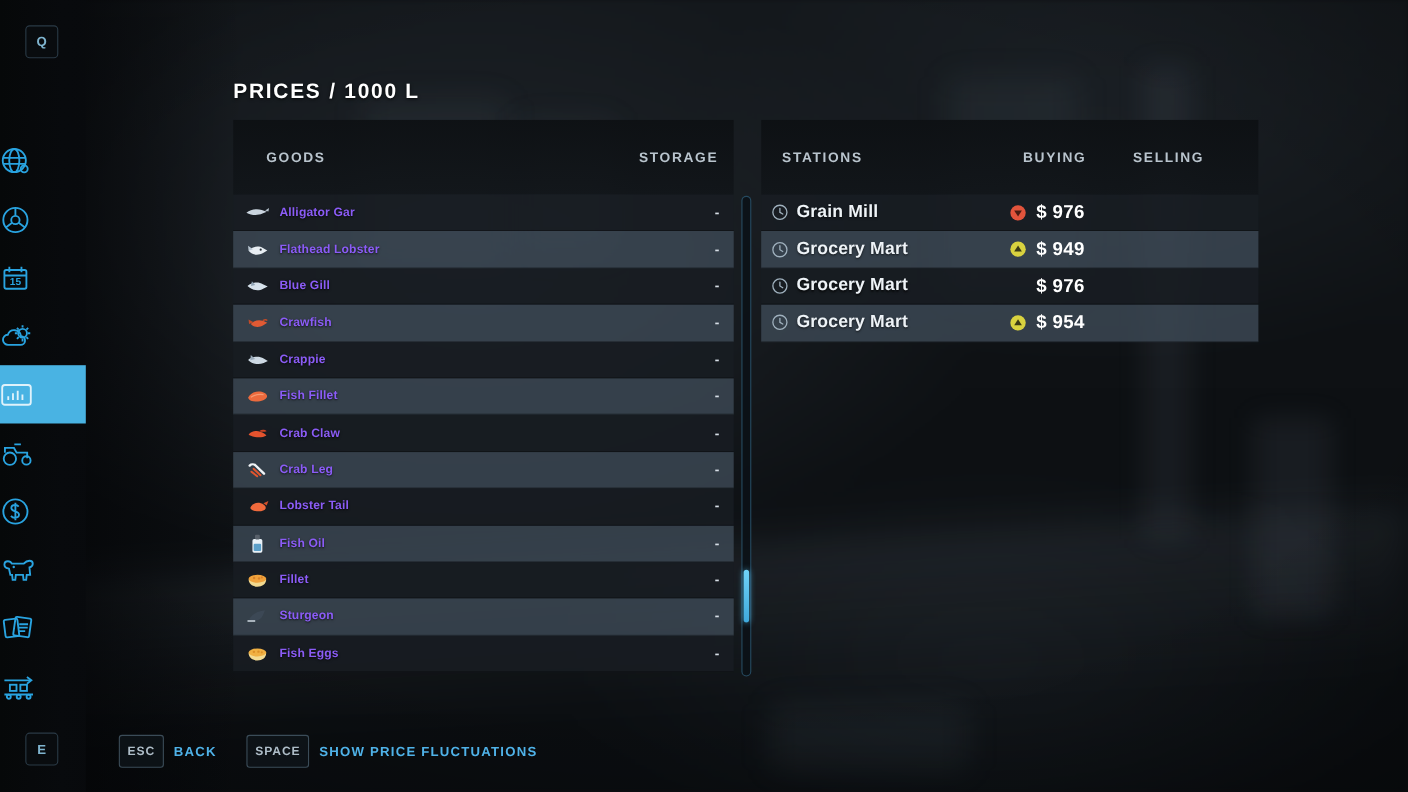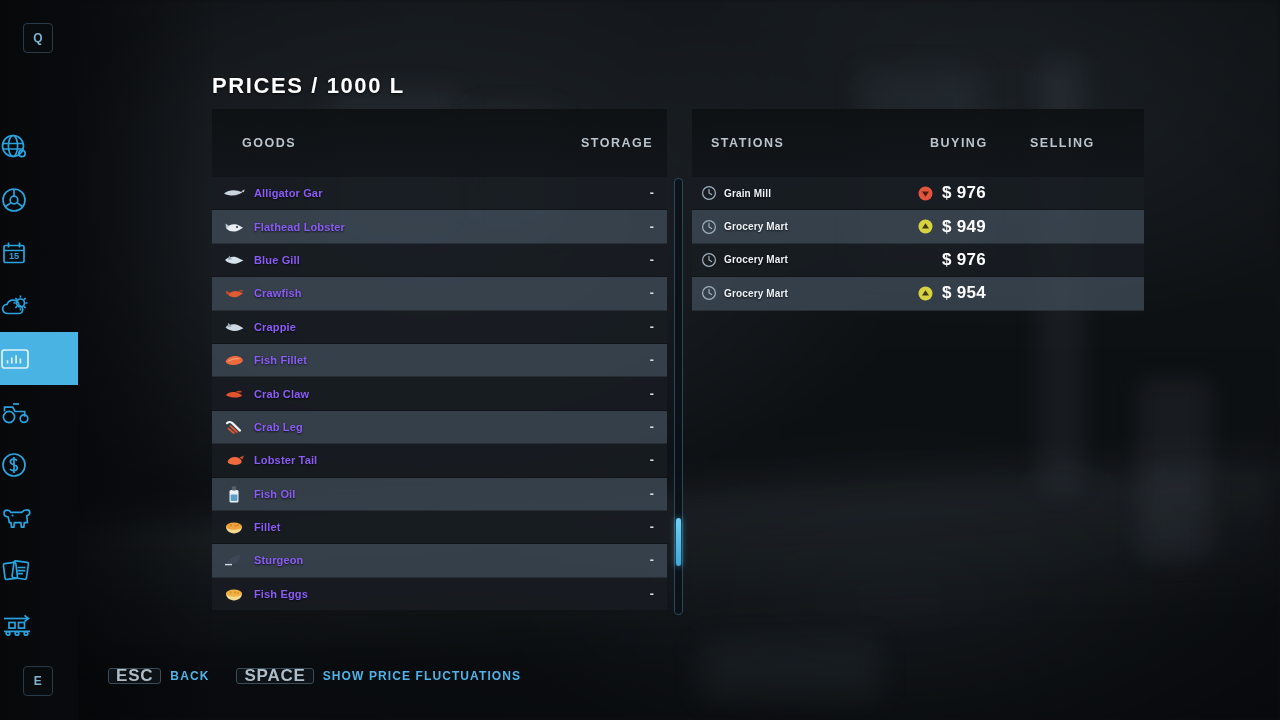--- a/index.html
+++ b/index.html
@@ -69,21 +69,21 @@
     letter-spacing:.3px; z-index:6;
   }
   #keycap-q { left:23px; top:23px; }
   #keycap-e { left:23px; top:666px; }
 
   
   .content { position:absolute; left:0; top:0; width:1280px; height:720px; z-index:4; }
 
   .page-title {
     position:absolute; left:212px; top:73px;
-    font-size:22px; font-weight:bold; letter-spacing:1.6px;
+    font-size:19px; font-weight:bold; letter-spacing:1.6px;
     color:#ffffff; text-transform:uppercase;
     text-shadow:0 1px 3px rgba(0,0,0,.8);
   }
 
   .panel { position:absolute; }
   #goods-panel { left:212px; top:109px; width:455px; }
   #stations-panel { left:692px; top:109px; width:452px; }
 
   .col-head {
     position:relative; height:68px;
@@ -110,21 +110,21 @@
     position:absolute; left:42px; font-size:11px; color:#8b5cf6;
     font-weight:bold; letter-spacing:.15px;
     text-shadow:0 1px 2px rgba(0,0,0,.7);
   }
   .goods-val {
     position:absolute; right:13px; font-size:12.5px; color:#d6dee6; font-weight:bold;
   }
 
   .st-clock { position:absolute; left:9px; width:16px; height:16px; }
   .st-name {
-    position:absolute; left:32px; font-size:10px; color:#eef3f7;
+    position:absolute; left:32px; font-size:16px; color:#eef3f7;
     font-weight:bold; letter-spacing:.15px;
     text-shadow:0 1px 2px rgba(0,0,0,.7);
   }
   .st-trend { position:absolute; left:226px; width:15px; height:15px; }
   .st-buy {
     position:absolute; left:250px; font-size:17px; color:#ffffff; font-weight:bold;
     letter-spacing:.3px;
   }
   .st-sell { position:absolute; left:348px; font-size:12.5px; color:#ffffff; font-weight:bold; }
 
@@ -137,23 +137,23 @@
   }
   #goods-scroll-thumb {
     position:absolute; left:1px; top:386px; width:5px; height:48px;
     border-radius:4px; background:linear-gradient(180deg,#6fd2f7,#3fa9dd);
     box-shadow:0 0 6px rgba(86,191,236,.75);
   }
 
   
   .footer { position:absolute; left:108px; top:668px; display:flex; align-items:center; z-index:6; }
   .fkey {
-    min-width:32px; height:16px; padding:0 7px; border-radius:3px;
+    min-width:32px; height:30px; padding:0 7px; border-radius:3px;
     border:1px solid #3b4c58; background:rgba(15,21,27,.75);
-    color:#aebdc8; font-size:17px; font-weight:bold; letter-spacing:.8px;
+    color:#aebdc8; font-size:11px; font-weight:bold; letter-spacing:.8px;
     display:flex; align-items:center; justify-content:center;
   }
   .flabel {
     margin-left:9px; color:#4fb2e8; font-size:12px; font-weight:bold;
     letter-spacing:1.1px; text-transform:uppercase;
   }
   .fgroup { display:flex; align-items:center; margin-right:27px; }
 </style>
 </head>
 <body>

